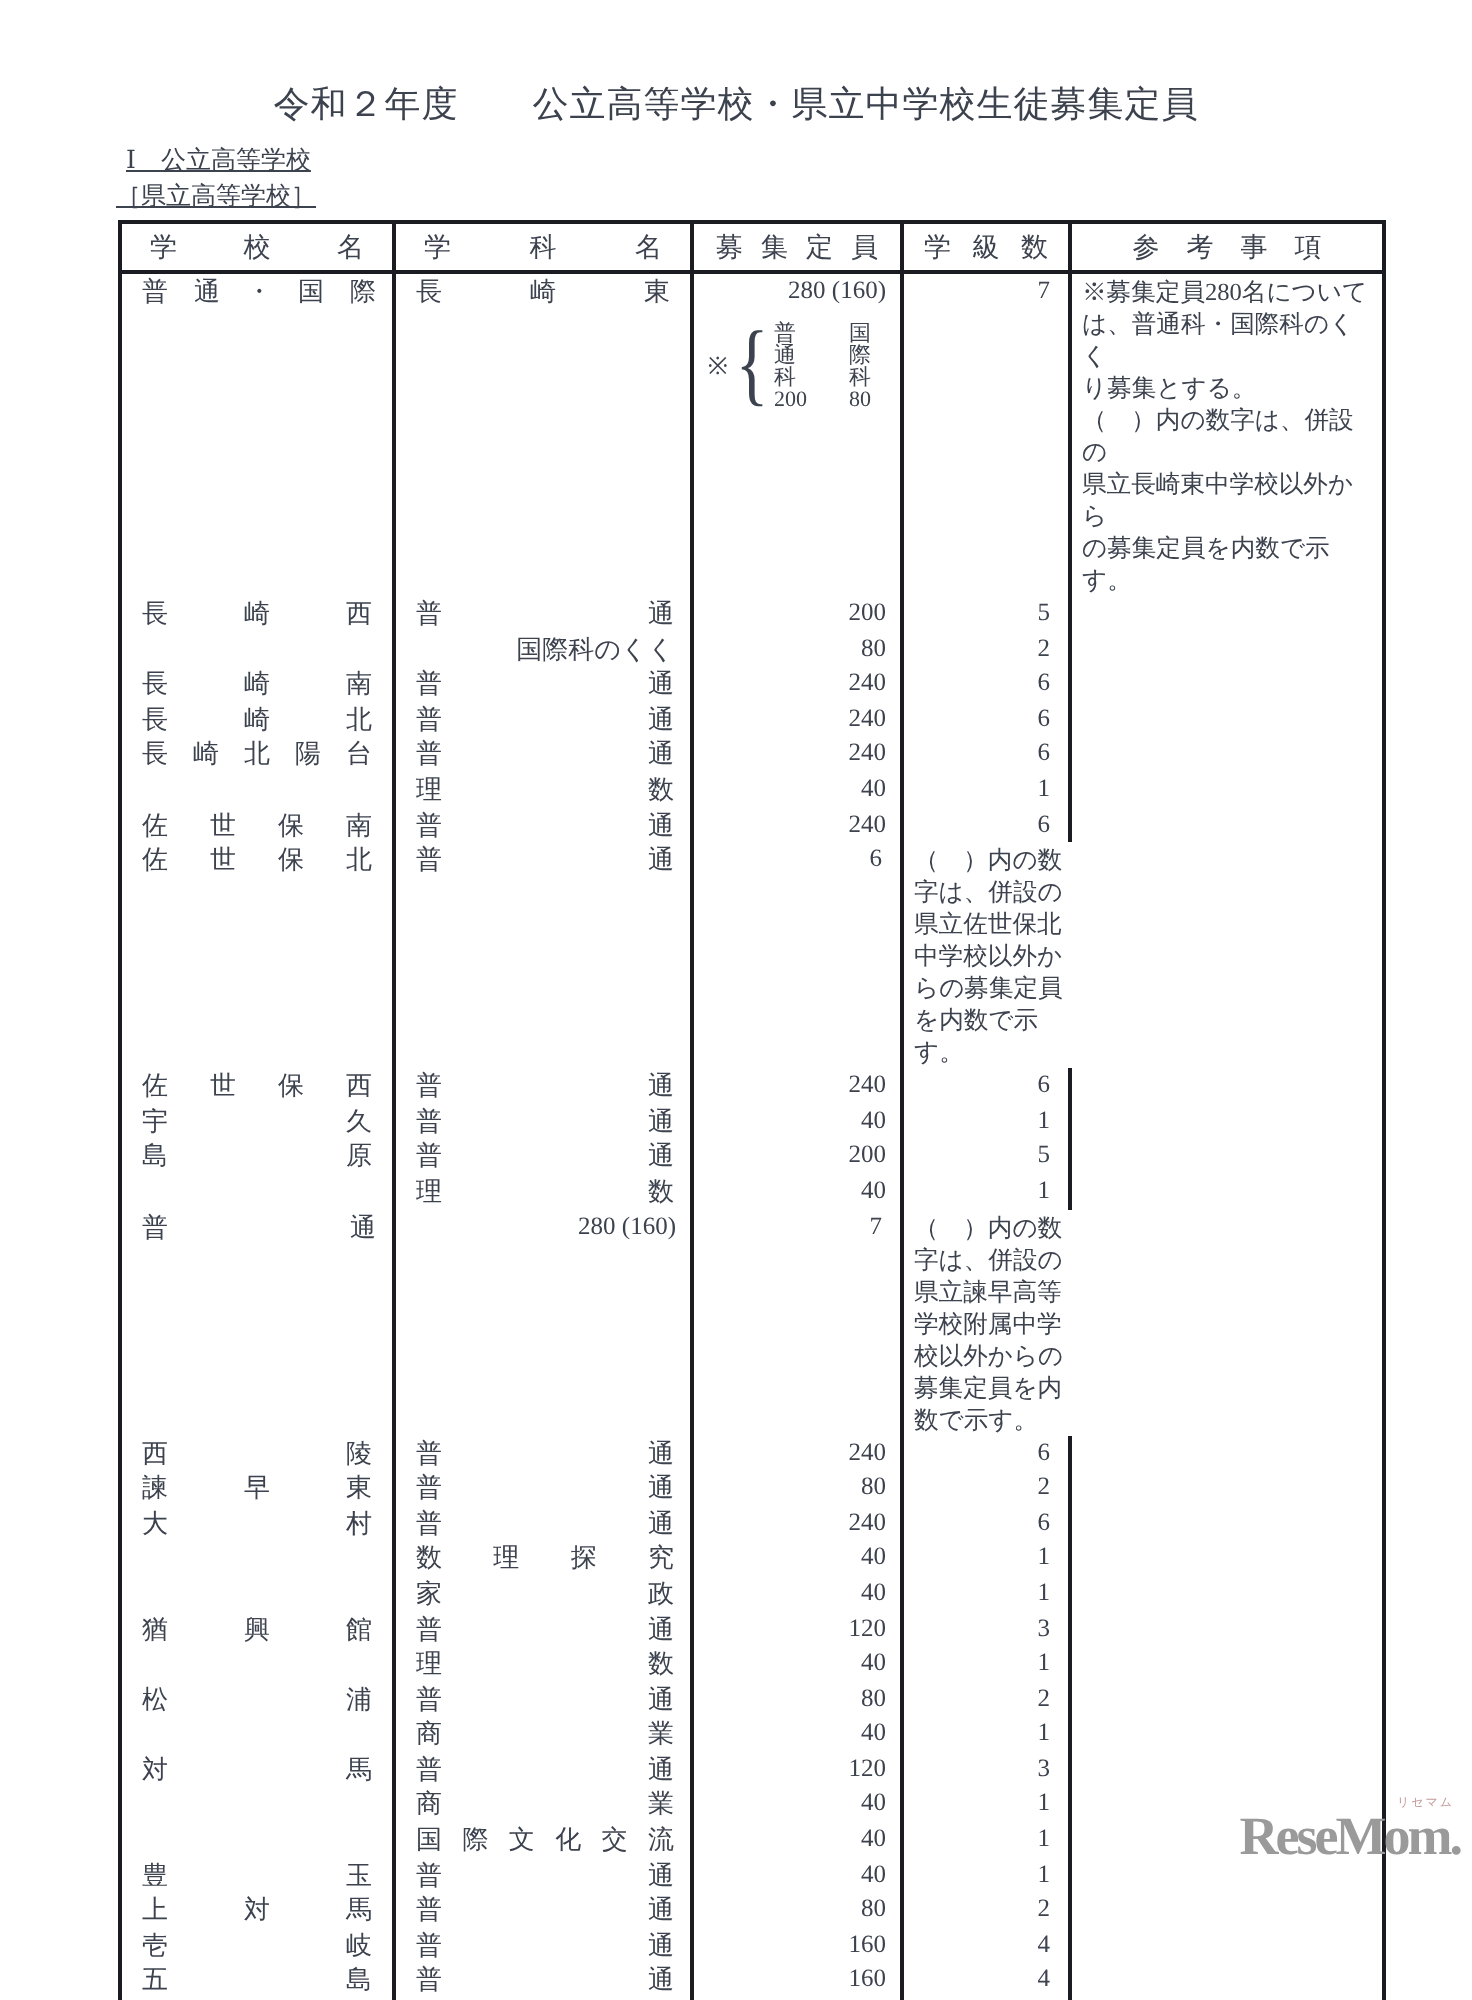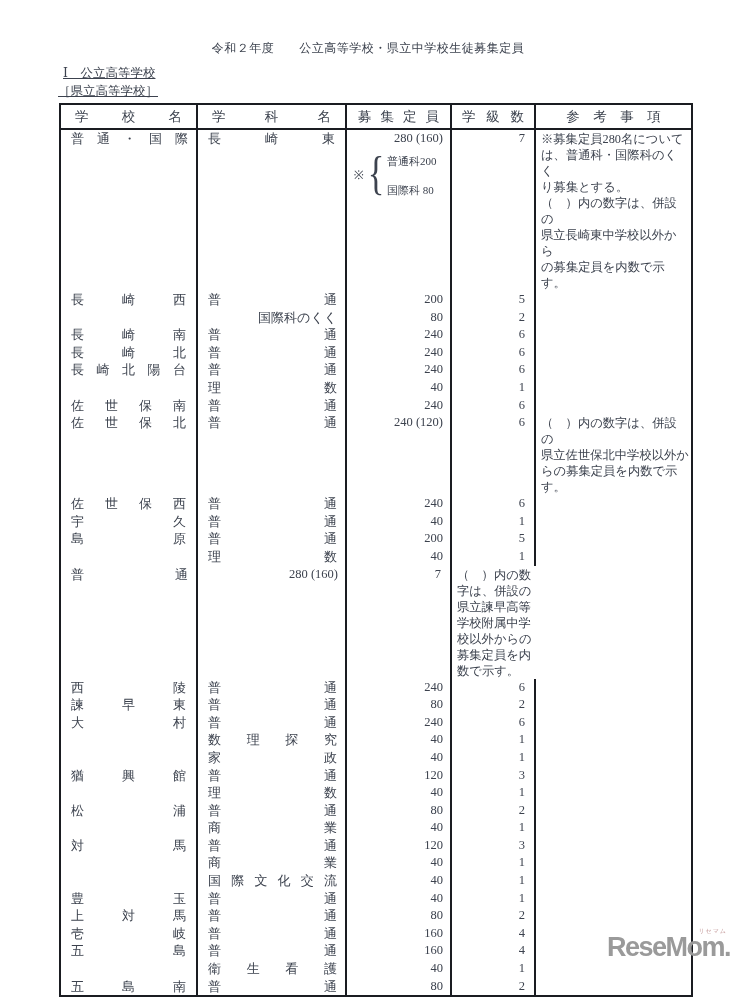--- a/index.html
+++ b/index.html
@@ -2,21 +2,21 @@
 <html><head>
 <meta charset="utf-8">
 <style>
   * { margin:0; padding:0; box-sizing:border-box; }
   html,body { background:#ffffff; }
   .page {
     position:relative; width:736px; height:1000px; background:#ffffff;
     font-family:"Liberation Serif","DejaVu Serif",serif;
     color:#3c424e; overflow:hidden;
   }
-  .title { padding-top:40px; text-align:center; font-size:12px; letter-spacing:.5px; }
+  .title { padding-top:40px; text-align:center; font-size:18px; letter-spacing:.5px; }
   .subs { margin:7px 0 0 58px; font-size:12.5px; line-height:18px;text-decoration:underline; }
   .subs .s1 { padding-left:5px; }
 
   .qtable { margin:3px 0 0 59px; width:634px; border:2px solid #1a1c21; }
   .grid5 { display:grid; grid-template-columns:137px 149px 105px 84px auto; }
   .thead { border-bottom:2px solid #1a1c21; height:25px; font-size:13.5px; }
   .hc { border-right:2px solid #1a1c21; padding:3px 14px 0;
         text-align:justify; text-align-last:justify;font-family:Liberation Mono, monospace; }
   .hc.h3 { padding:3px 11px 0; }
   .hc.h4 { padding:3px 10px 0; }
@@ -32,26 +32,26 @@
   .c3 { font-size:12.5px; line-height:17.6px; text-align:right; padding-right:7px; }
   .c4 { font-size:12.5px; line-height:17.6px; text-align:right; padding-right:9px; }
   .c5 { border-right:none; font-size:12.3px; line-height:16px;
         padding:1px 2px 0 5px; white-space:pre-line; }
 
   .anno { display:flex; align-items:center; justify-content:flex-end;
           margin:7px 0 6px 0; }
   .anno .mark { font-size:12px; margin-right:1px; }
   .anno .brace { font-size:46px; line-height:1; font-weight:400;
                  transform:scaleX(.75); margin-top:-4px; }
-  .anno .alines { display:flex; flex-direction:column; gap:18px;
+  .anno .alines { display:flex; flex-direction:row; gap:18px;
                   font-size:11px; line-height:11px; text-align:left;
                   width:56px; margin-left:0; }
 
-  .logo { position:absolute; top:928px; right:6px; text-align:right;
-          font-family:Liberation Sans, sans-serif; }
+  .logo { position:absolute; top:899px; right:6px; text-align:right;
+          font-family:Liberation Serif, serif; }
   .logo .kana { display:block; font-size:6px; letter-spacing:1px;
                 color:#c49a9a; margin:0 3px 0 0; line-height:6px; }
   .logo .word { font-size:27px; font-weight:bold; color:#9a9a9a;
                 letter-spacing:-1.5px; line-height:26px; }
 </style>
 </head>
 <body>
 
 <div class="page">
 
@@ -152,23 +152,20 @@
           <div class="c c2">普通</div>
           <div class="c c3">
             <div class="qv">240</div>
           </div>
           <div class="c c4">6</div>
           <div class="c c5"></div>
         </div>
         <div class="row grid5">
           <div class="c c1">佐世保北</div>
           <div class="c c2">普通</div>
-          <div class="c c3">
-            <div class="qv">240 (120)</div>
-          </div>
           <div class="c c4">6</div>
           <div class="c c5">（　）内の数字は、併設の
 県立佐世保北中学校以外か
 らの募集定員を内数で示
 す。</div>
         </div>
         <div class="row grid5">
           <div class="c c1">佐世保西</div>
           <div class="c c2">普通</div>
           <div class="c c3">

